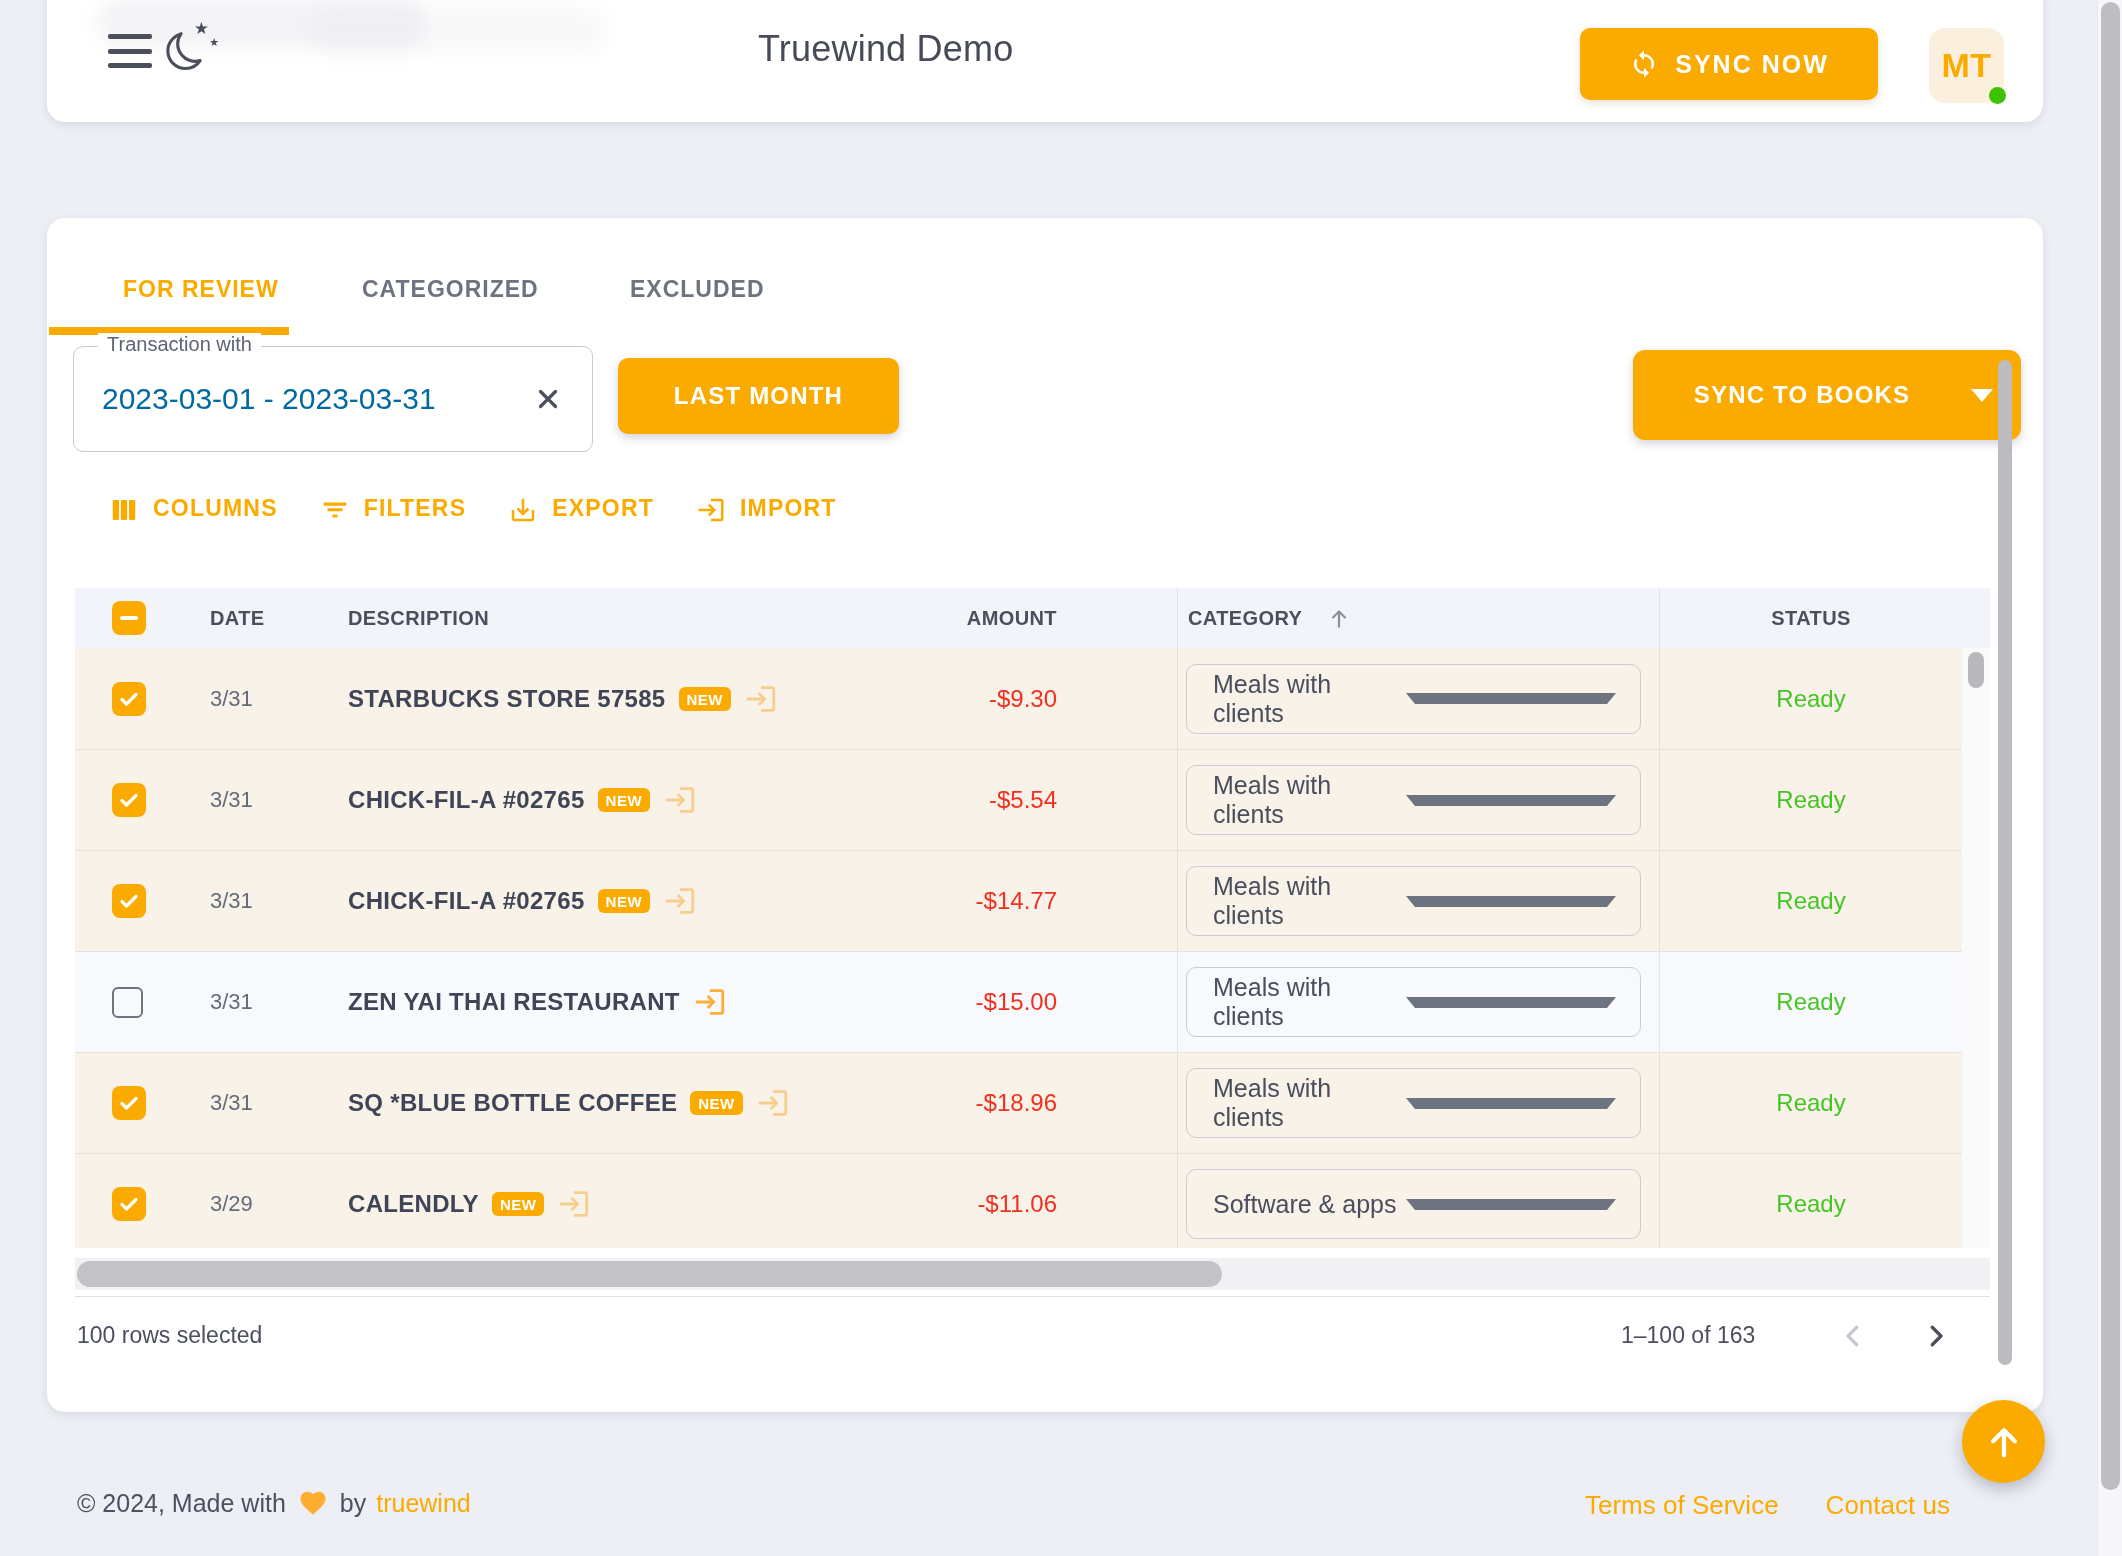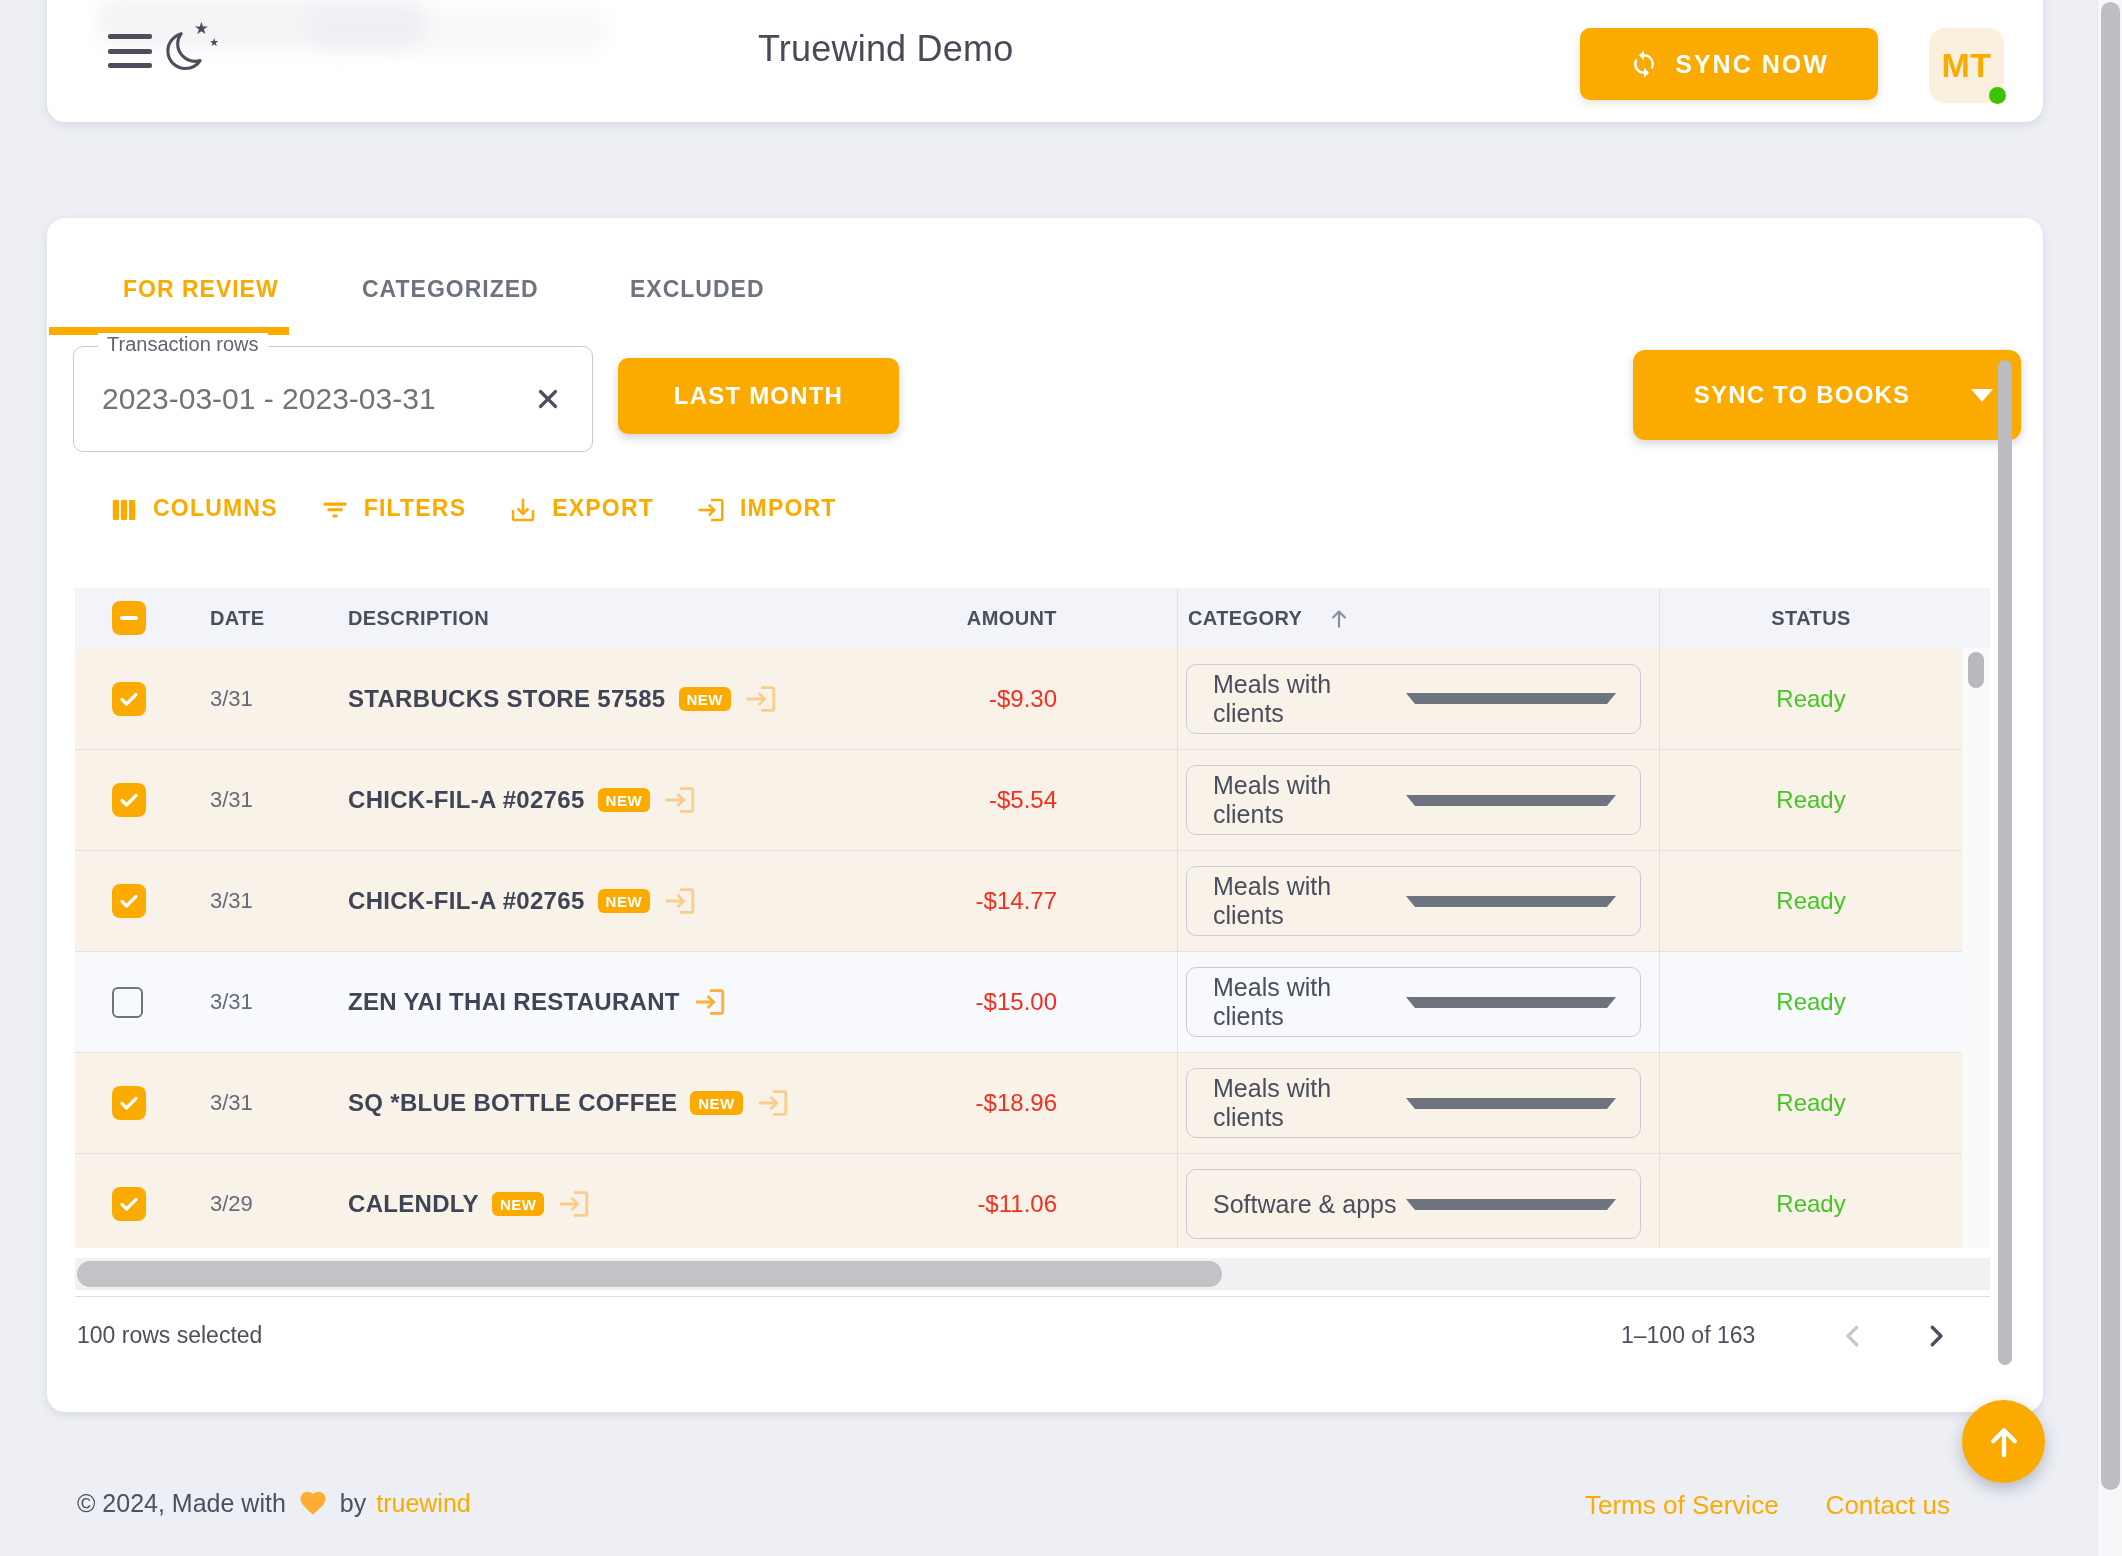--- a/index.html
+++ b/index.html
@@ -34,21 +34,21 @@
 
   
   .tab { position:absolute; top:58px; background:none; border:none; font-family:inherit; font-size:23px; font-weight:600; letter-spacing:1px; color:#6E7380; cursor:pointer;margin-left:41px; }
   .tab.active { color:var(--accent); }
   .tab1 { left:35px; } .tab2 { left:274px; } .tab3 { left:542px; }
   .tab-indicator { position:absolute; left:2px; top:109px; width:240px; height:8px; background:var(--accent); }
 
   
   .date-field { position:absolute; left:26px; top:128px; width:520px; height:106px; border:1.5px solid #C7CAD3; border-radius:10px; cursor:text; }
   .date-label { position:absolute; left:24px; top:-14px; padding:0 9px; background:#fff; font-size:20px; color:#5E6375; }
-  .date-value { position:absolute; left:28px; top:0; height:100%; display:flex; align-items:center; font-size:30px; color:#737373; }
+  .date-value { position:absolute; left:28px; top:0; height:100%; display:flex; align-items:center; font-size:30px; color:#0369a1; }
   .date-clear { position:absolute; right:24px; top:50%; transform:translateY(-50%); width:40px; height:40px; background:none; border:none; cursor:pointer; display:flex; align-items:center; justify-content:center; }
   .btn { border:none; border-radius:10px; background:var(--accent); color:#fff; font-family:inherit; font-weight:600; cursor:pointer; box-shadow:0 4px 10px rgba(60,64,90,.22); }
   .last-month { position:absolute; left:571px; top:140px; width:281px; height:76px; font-size:24px; letter-spacing:1.2px; }
   .sync-books { position:absolute; left:1586px; top:132px; width:388px; height:90px; border-radius:12px; font-size:24px; letter-spacing:1.2px; display:flex; align-items:center; justify-content:center; gap:0; }
   .sync-books .lbl { flex:1; text-align:center; }
   .caret-white { width:0; height:0; border-left:11px solid transparent; border-right:11px solid transparent; border-top:13px solid #fff; margin-right:28px; }
 
   
   .toolbar { position:absolute; left:62px; top:262px; height:60px; display:flex; align-items:center; gap:42px; }
   .tool-btn { display:flex; align-items:flex-start; gap:14px; background:none; border:none; font-family:inherit; font-size:23px; font-weight:600; letter-spacing:1.2px; color:var(--accent); cursor:pointer; }
@@ -155,21 +155,21 @@
   </div>
 
   <div class="main-card">
 
     <button class="tab tab1 active">FOR REVIEW</button>
     <button class="tab tab2">CATEGORIZED</button>
     <button class="tab tab3">EXCLUDED</button>
     <div class="tab-indicator"></div>
 
     <div class="date-field">
-      <span class="date-label">Transaction rows</span>
+      <span class="date-label">Transaction with</span>
       <span class="date-value">2023-03-01 - 2023-03-31</span>
       <button class="date-clear">
         <svg width="30" height="30" viewBox="0 0 24 24">
           <path d="M6 6 L18 18 M18 6 L6 18" stroke="#4B4F5E" stroke-width="2.6" stroke-linecap="round"></path>
         </svg>
       </button>
     </div>
 
     <button class="btn last-month">LAST MONTH</button>
 

